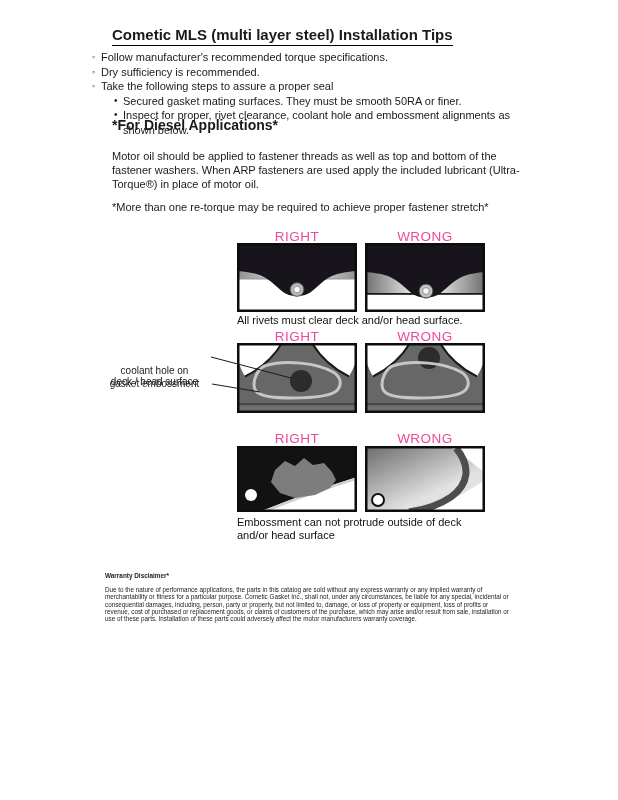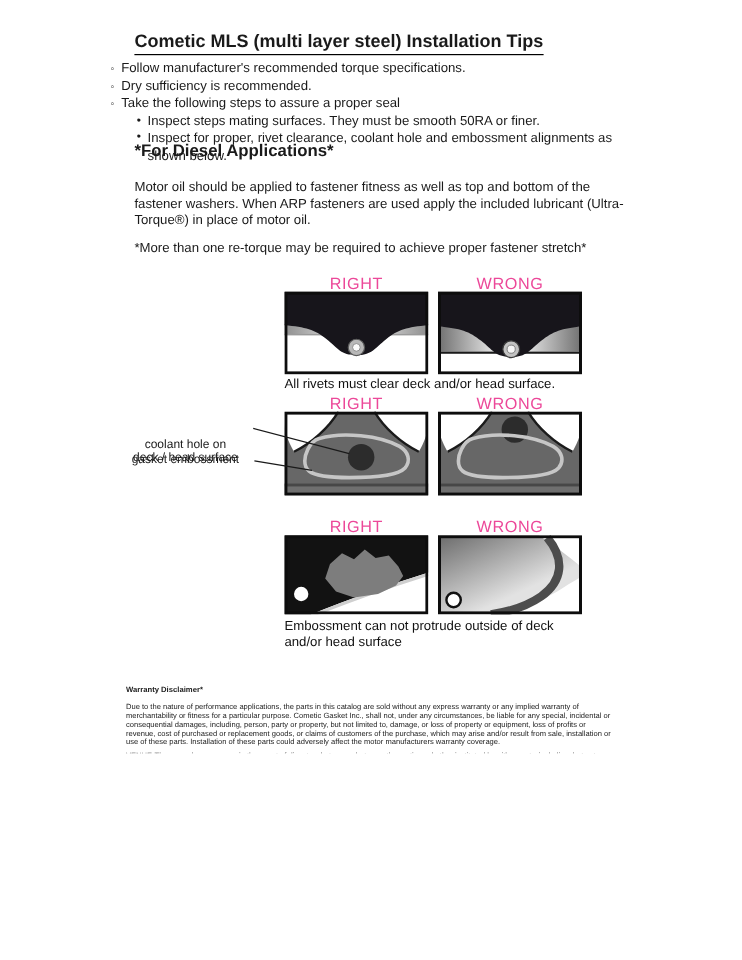--- a/index.html
+++ b/index.html
@@ -64,31 +64,31 @@
     <div class="b-row">
       <span class="b-marker">◦</span>
       <span>Dry sufficiency is recommended.</span>
     </div>
     <div class="b-row">
       <span class="b-marker">◦</span>
       <span>Take the following steps to assure a proper seal</span>
     </div>
     <div class="b-row sub">
       <span class="b-marker">•</span>
-      <span>Inspect steps mating surfaces.  They must be smooth 50RA or finer.</span>
+      <span>Secured gasket mating surfaces.  They must be smooth 50RA or finer.</span>
     </div>
     <div class="b-row sub">
       <span class="b-marker">•</span>
       <span>Inspect for proper, rivet clearance, coolant hole and embossment alignments as shown below.</span>
     </div>
   </div>
 
   <div class="abs diesel">
     <h2>*For Diesel Applications*</h2>
-    <p>Motor oil should be applied to fastener fitness as well as top and bottom of the fastener washers. When ARP fasteners are used apply the included lubricant (Ultra-Torque®) in place of motor oil.</p>
+    <p>Motor oil should be applied to fastener threads as well as top and bottom of the fastener washers. When ARP fasteners are used apply the included lubricant (Ultra-Torque®) in place of motor oil.</p>
     <p>*More than one re-torque may be required to achieve proper fastener stretch*</p>
   </div>
 
   <div class="abs dg-label" style="left:237px; top:229px;">RIGHT</div>
   <div class="abs dg-label" style="left:365px; top:229px;">WRONG</div>
 
   <div class="abs panel" style="left:237px; top:243px;">
     <svg width="120" height="69" viewBox="0 0 120 69">
       <defs>
         <linearGradient id="r1g" x1="0" y1="0" x2="1" y2="0">

